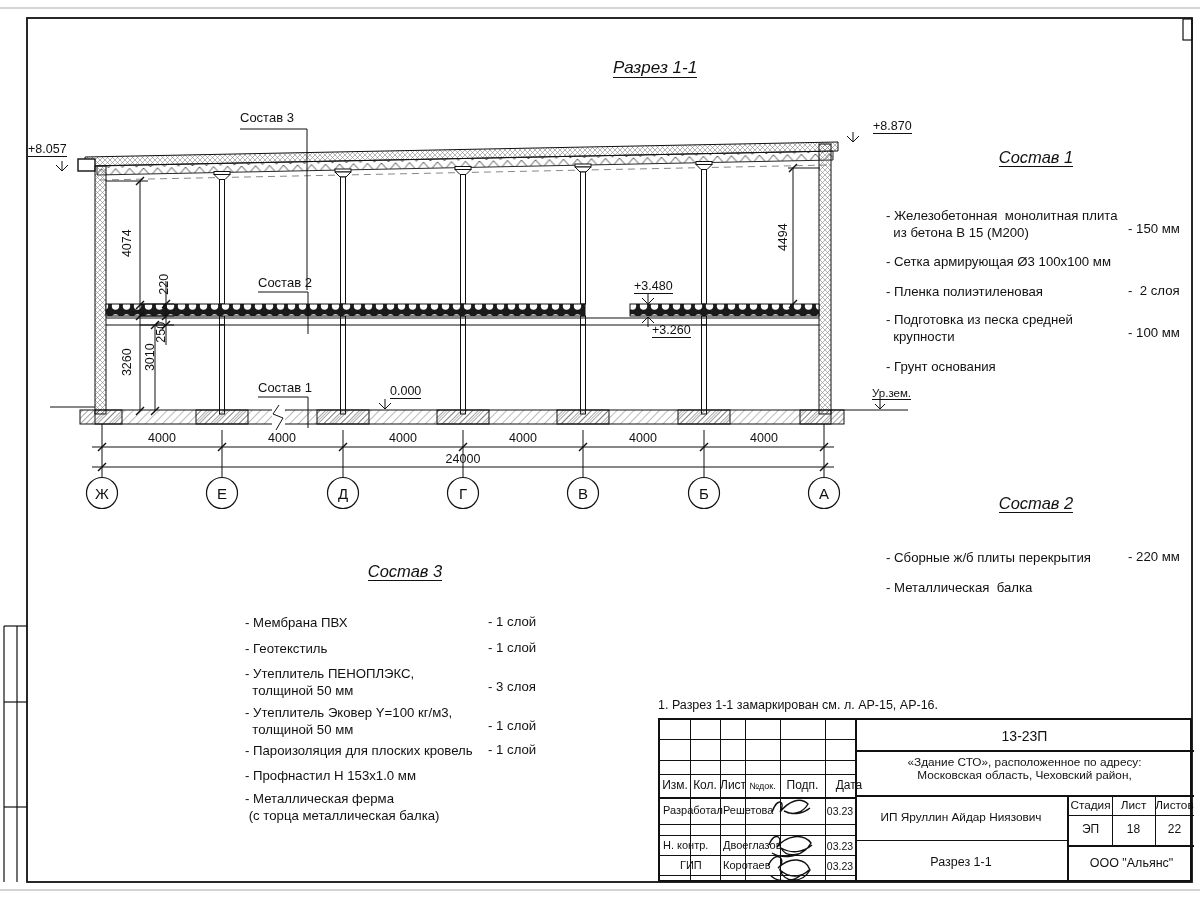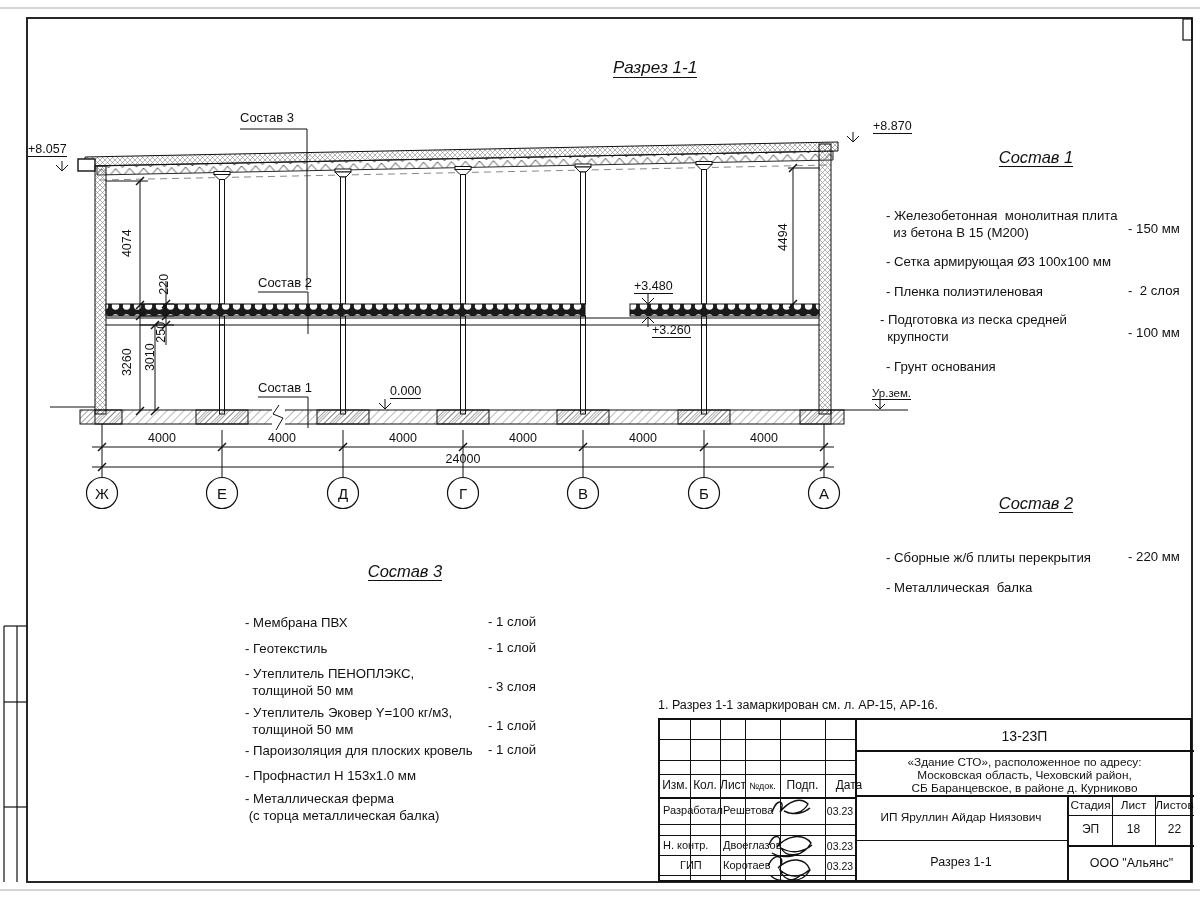--- a/index.html
+++ b/index.html
@@ -239,21 +239,21 @@
 
 <div style="position:absolute;left:880px;top:148px;width:312px;">
   <div class="cc"><span class="head u">Состав 1</span></div>
   <div style="position:relative;">
     <div class="ci" style="top:40px;left:6px;">- Железобетонная  монолитная плита
   из бетона В 15 (М200)</div>
     <div class="cv" style="top:54px;left:248px;">- 150 мм</div>
     <div class="ci" style="top:86px;left:6px;">- Сетка армирующая Ø3 100х100 мм</div>
     <div class="ci" style="top:116px;left:6px;">- Пленка полиэтиленовая</div>
     <div class="cv" style="top:116px;left:248px;">-  2 слоя</div>
-    <div class="ci" style="top:144px;left:0;">- Подготовка из песка средней
+    <div class="ci" style="top:144px;left:6px;">- Подготовка из песка средней
   крупности</div>
     <div class="cv" style="top:158px;left:248px;">- 100 мм</div>
     <div class="ci" style="top:191px;left:6px;">- Грунт основания</div>
   </div>
 </div>
 
 <div style="position:absolute;left:880px;top:494px;width:312px;">
   <div class="cc"><span class="head u">Состав 2</span></div>
   <div style="position:relative;">
     <div class="ci" style="top:36px;left:6px;">- Сборные ж/б плиты перекрытия</div>
@@ -325,21 +325,20 @@
   <div class="sc" style="left:3px;top:119px;font-size:11px;">Н. контр.</div>
   <div class="sc" style="left:63px;top:119px;font-size:11px;">Двоеглазов</div>
   <div class="sc scc" style="left:165px;top:120px;width:30px;font-size:10.5px;">03.23</div>
   <div class="sc" style="left:3px;top:139px;font-size:11px;padding-left:17px;">ГИП</div>
   <div class="sc" style="left:63px;top:139px;font-size:11px;">Коротаев</div>
   <div class="sc scc" style="left:165px;top:140px;width:30px;font-size:10.5px;">03.23</div>
 
   <div class="sc scc" style="left:195px;top:8px;width:339px;font-size:14px;">13-23П</div>
   <div class="sc scc" style="left:195px;top:36px;width:339px;font-size:11.8px;">«Здание СТО», расположенное по адресу:</div>
   <div class="sc scc" style="left:195px;top:49px;width:339px;font-size:11.8px;">Московская область, Чеховский район,</div>
-  <div class="sc scc" style="left:195px;top:62px;width:339px;font-size:11.8px;">СБ Баранцевское, в районе д. Курниково</div>
   <div class="sc scc" style="left:197px;top:91px;width:208px;font-size:11.8px;">ИП Яруллин Айдар Ниязович</div>
   <div class="sc scc" style="left:197px;top:135px;width:208px;font-size:12.5px;">Разрез 1-1</div>
   <div class="sc scc" style="left:409px;top:79px;width:43px;font-size:11.8px;">Стадия</div>
   <div class="sc scc" style="left:452px;top:79px;width:43px;font-size:11.8px;">Лист</div>
   <div class="sc scc" style="left:495px;top:79px;width:39px;font-size:11.8px;">Листов</div>
   <div class="sc scc" style="left:409px;top:103px;width:43px;">ЭП</div>
   <div class="sc scc" style="left:452px;top:103px;width:43px;">18</div>
   <div class="sc scc" style="left:495px;top:103px;width:39px;">22</div>
   <div class="sc scc" style="left:409px;top:136px;width:125px;font-size:12.5px;">ООО "Альянс"</div>
 </div>

